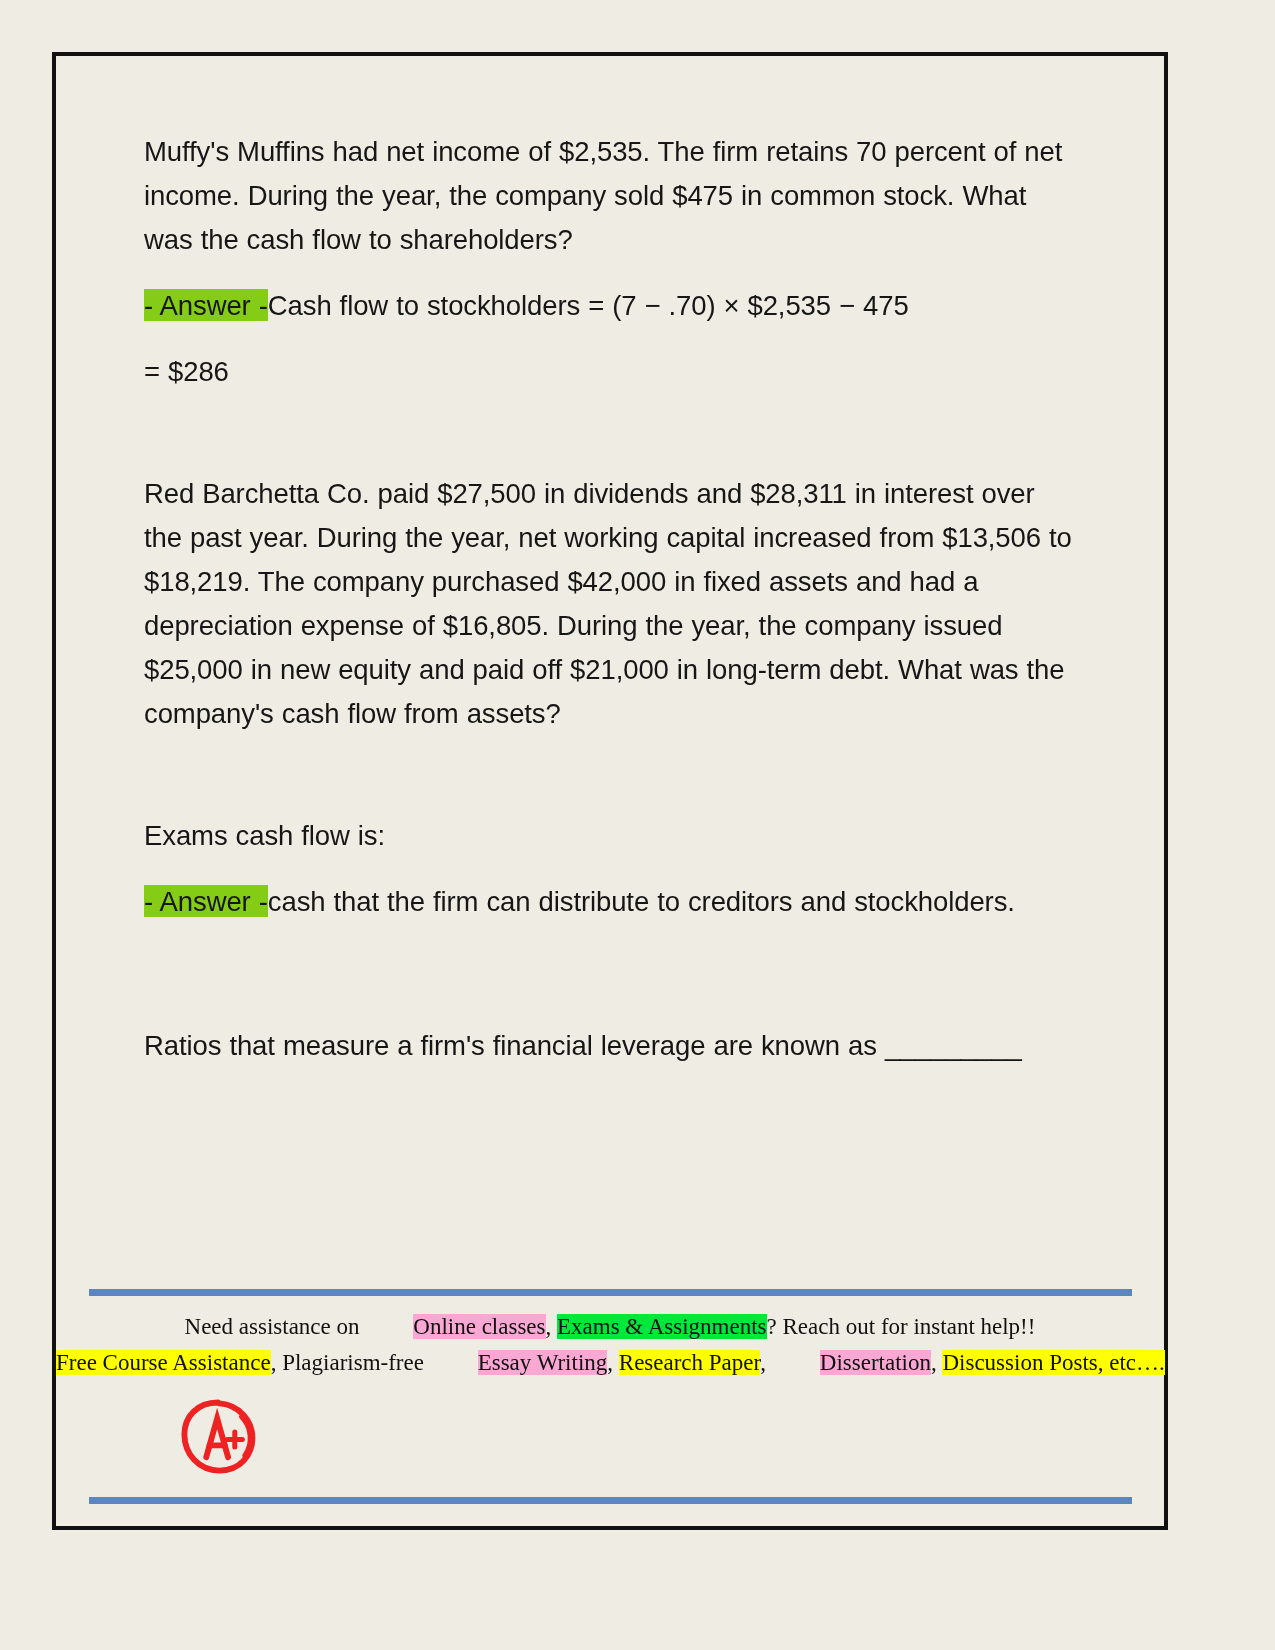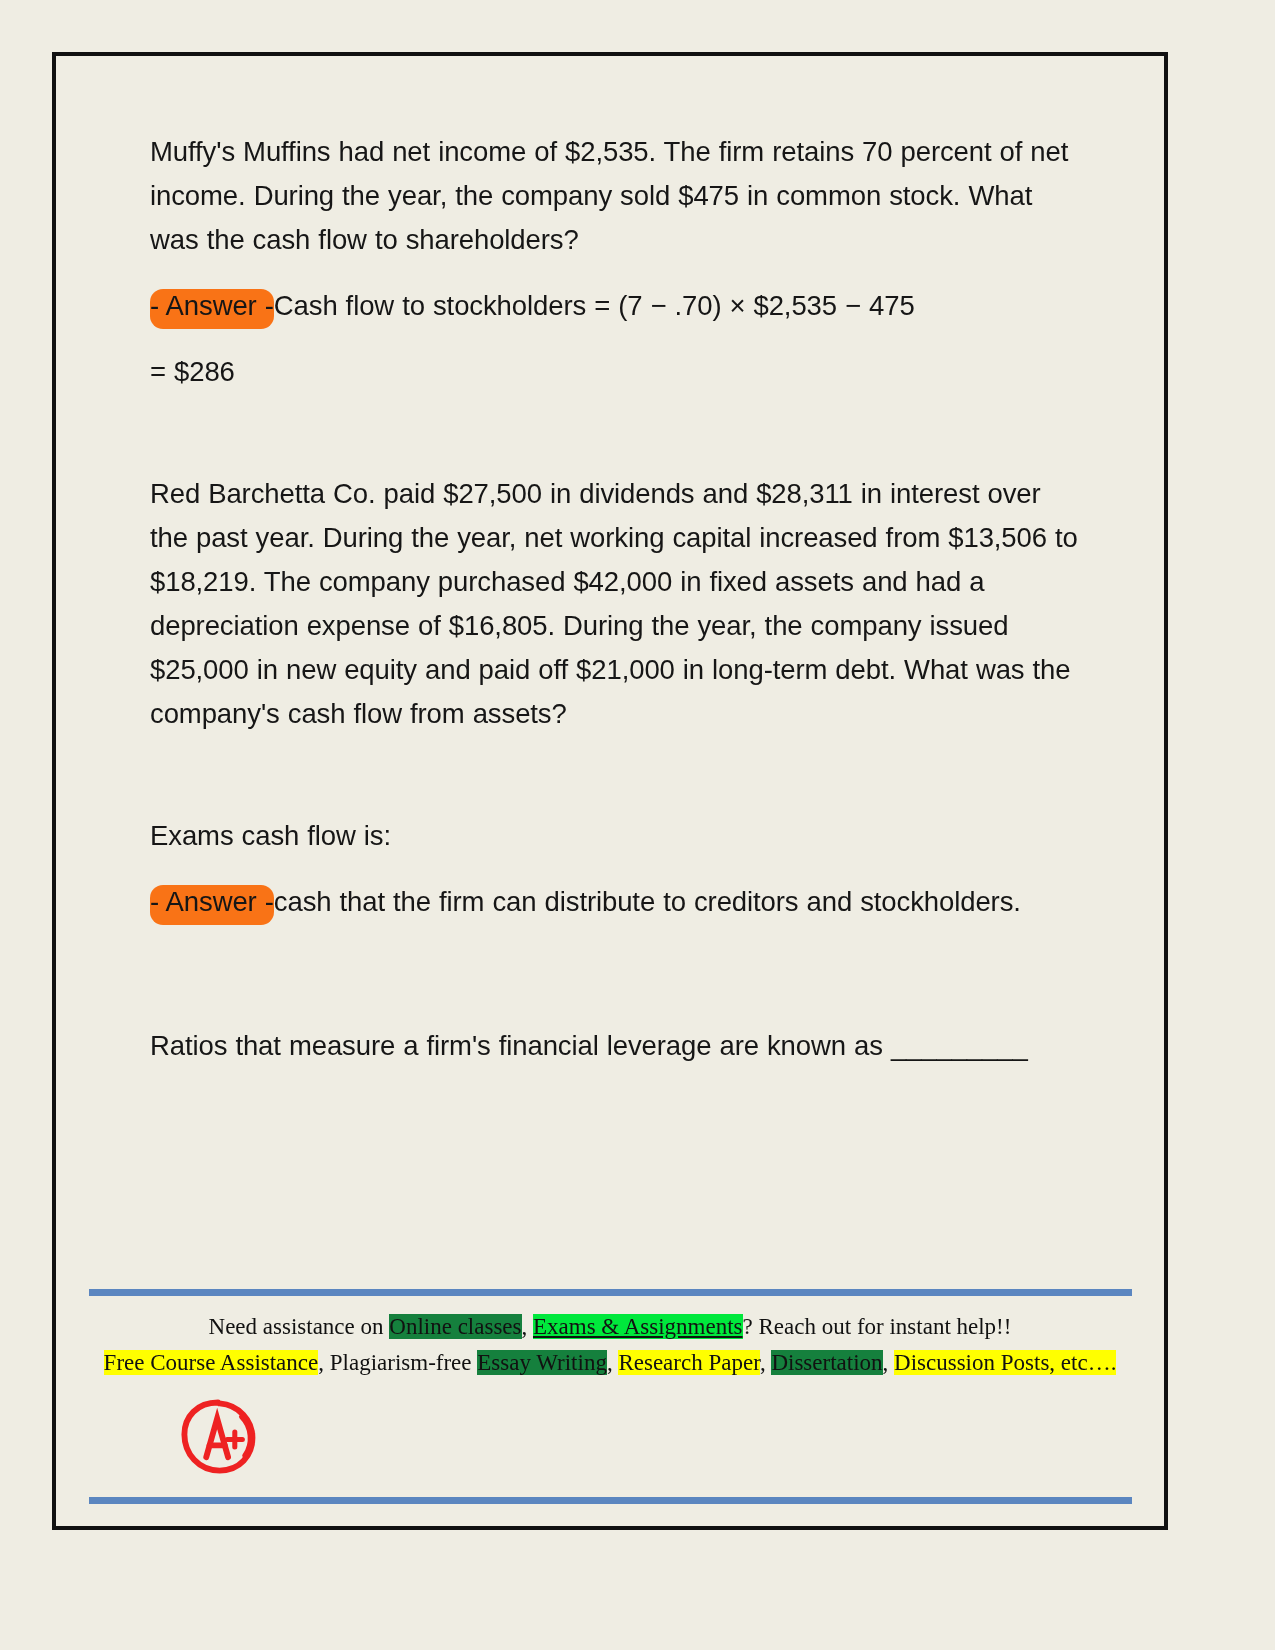--- a/index.html
+++ b/index.html
@@ -23,44 +23,43 @@
     width: 1116px;
     height: 1478px;
     border: 4px solid #111111;
     background: #efede3;
     box-sizing: border-box;
   }
 
   
   #doc-body {
     position: absolute;
-    left: 94px;
+    left: 88px;
     top: 74px;
     width: 930px;
   }
 
   .qa-block { margin: 0 0 6px 0; }
 
   .para {
     font-family: "Liberation Sans", sans-serif;
     font-size: 27.5px;
     line-height: 44px;
     color: #161616;
     letter-spacing: -0.1px;
     margin: 0 0 22px 0;
     word-spacing: 0.5px;
   }
 
   .gap-lg { height: 56px; }
   .gap-sm { height: 22px; }
 
   .hl-yellow {
-    background: #f97316;
-    padding: 1px 0 8px 0;
-    border-radius: 13px;
+    background: #84cc16;
+    padding: 1px 0 0 0;
   }
 
   
   #promo {
     position: absolute;
     left: 0;
     right: 0;
     bottom: 0;
     padding: 0;
   }
@@ -75,22 +74,22 @@
     text-align: center;
   }
   .promo-line {
     font-family: "Liberation Serif", serif;
     font-size: 23px;
     color: #111111;
     line-height: 33px;
     white-space: nowrap;
   }
   .promo-line.l2 { margin-top: 3px; }
-  .hl-cyan { background: #15803d; }
-  .hl-green { background: #00e83c; text-decoration: underline; }
+  .hl-cyan { background: #f9a8d4; margin-left: 48px; }
+  .hl-green { background: #00e83c; }
   .hl-yel { background: #ffff00; }
 
   #promo-bottom {
     display: flex;
     align-items: center;
     justify-content: flex-start;
     margin-top: 16px;
     padding-left: 120px;
   }
   #aplus-logo {

